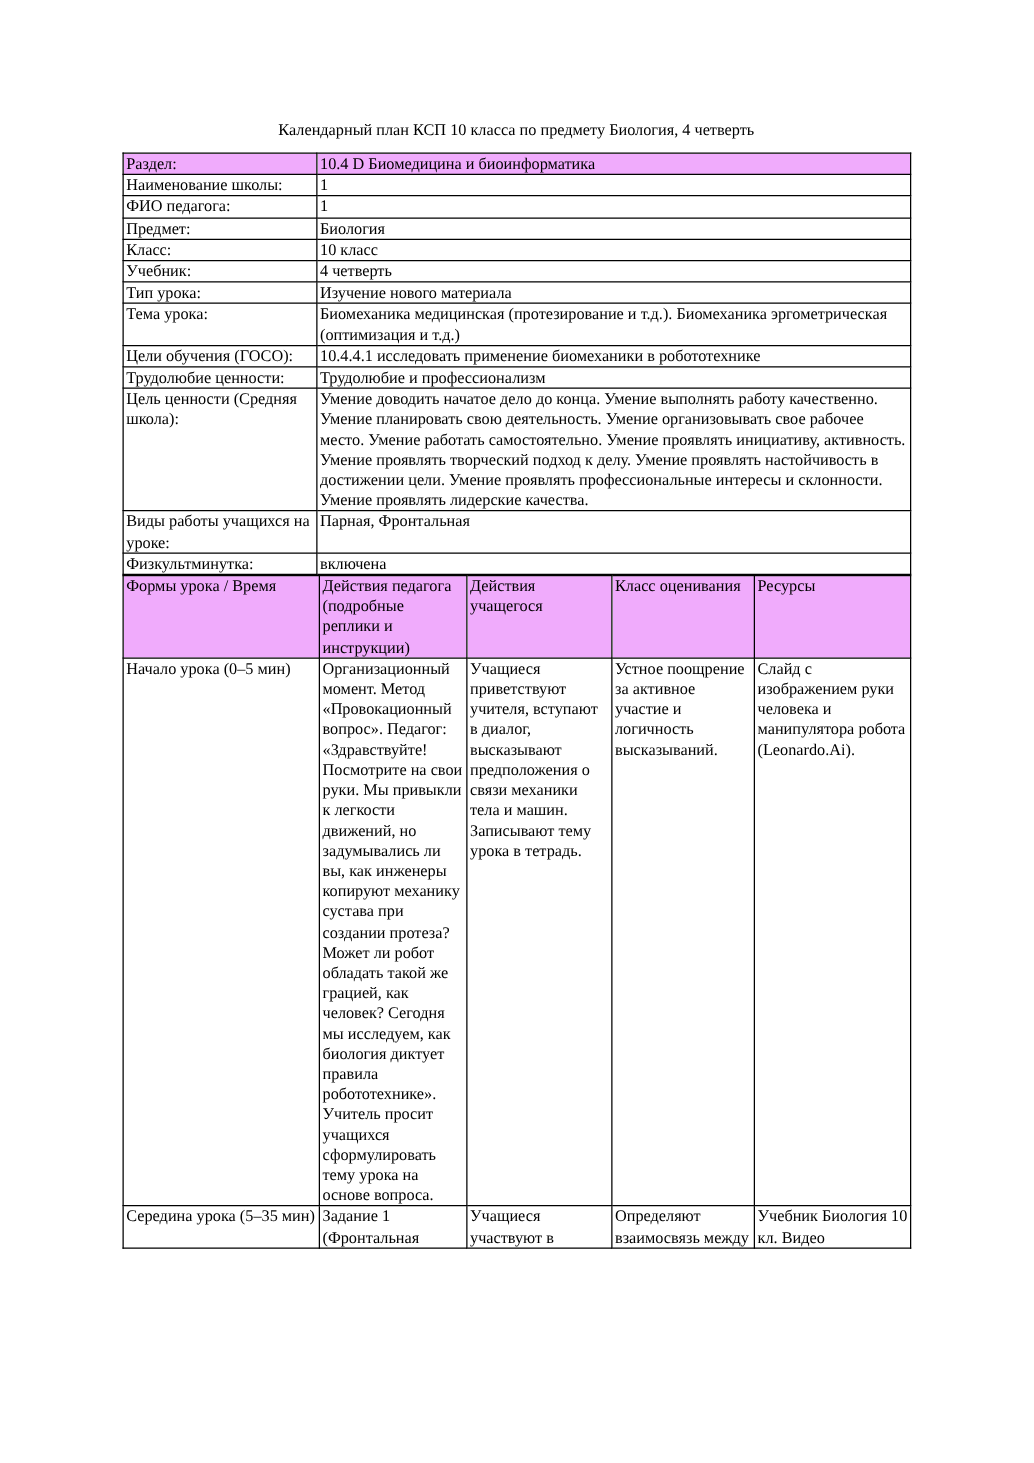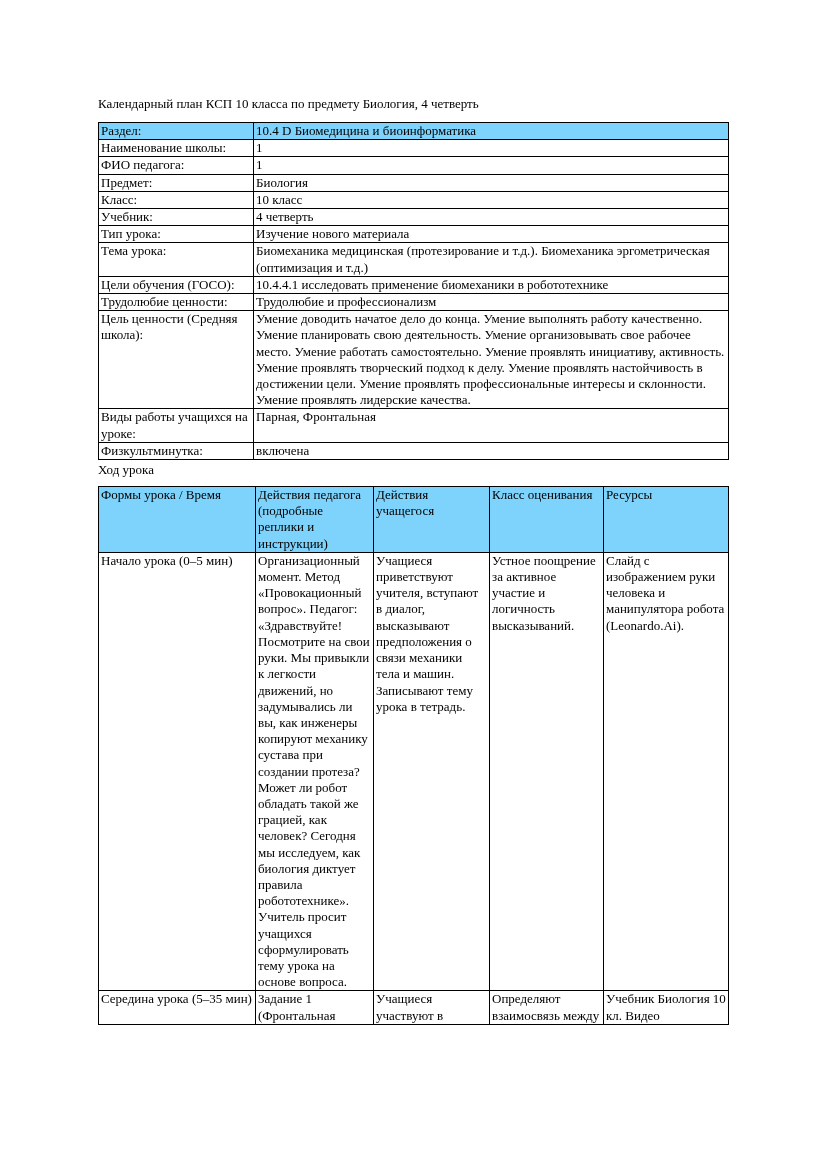--- a/index.html
+++ b/index.html
@@ -15,36 +15,37 @@
   .content {
     position: absolute;
     left: 98px;
     top: 96px;
     width: 630px;
   }
   .title {
     margin: 0 0 10px 0;
     font-size: 13px;
     line-height: 16px;
+    text-align: center;
   }
   table.tbl {
     width: 630px;
     border-collapse: collapse;
     table-layout: fixed;
   }
   table.tbl td {
     border: 1px solid #000000;
     padding: 0 2px;
     vertical-align: top;
     font-size: 13px;
     line-height: 16.2px;
     overflow: hidden;
     overflow-wrap: break-word;
   }
-  tr.shaded td { background: #7dd3fc; }
+  tr.shaded td { background: #f0abfc; }
   .section-heading {
     margin: 2px 0 8px 0;
     font-size: 13px;
     line-height: 16px;
   }
   .info-table .c-label  { width: 155px; }
   .info-table .c-value  { width: 475px; }
   .lesson-table .c1 { width: 157px; }
   .lesson-table .c2 { width: 118px; }
   .lesson-table .c3 { width: 116px; }
@@ -113,21 +114,20 @@
           <td>Виды работы учащихся на уроке:</td>
           <td>Парная, Фронтальная</td>
         </tr>
         <tr>
           <td>Физкультминутка:</td>
           <td>включена</td>
         </tr>
       </tbody>
     </table>
 
-    <p class="section-heading">Ход урока</p>
 
     <table class="tbl lesson-table">
       <colgroup>
           <col class="c1">
           <col class="c2">
           <col class="c3">
           <col class="c4">
           <col class="c5">
         </colgroup>
       <tbody>

